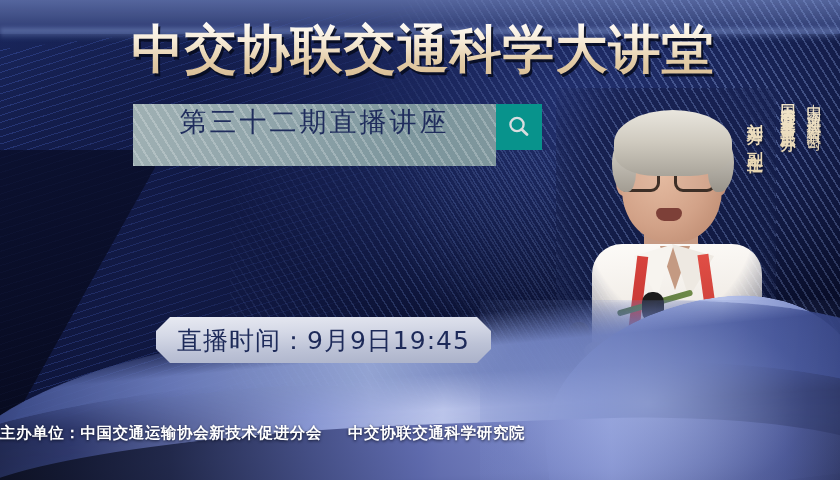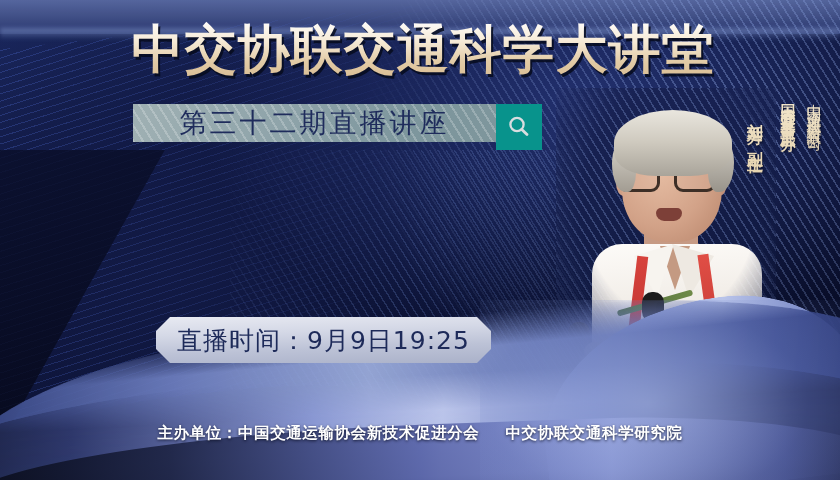--- a/index.html
+++ b/index.html
@@ -195,24 +195,24 @@
     font-size:52px;font-weight:bold;letter-spacing:1px;line-height:1;
     color:#f0e2cb;
     background:linear-gradient(180deg,#ffffff 0%,#f6ead6 38%,#e2cba6 70%,#d8bc93 100%);
     -webkit-background-clip:text;background-clip:text;-webkit-text-fill-color:transparent;
     text-shadow:none;
     filter:drop-shadow(2px 3px 0 rgba(6,10,28,.85));
     white-space:nowrap;
   }
 
   .sub-bar{
-    position:absolute;left:133px;top:104px;width:363px;height:38px;
+    position:absolute;left:133px;top:104px;width:363px;height:62px;
     background:linear-gradient(100deg,#9fb0b3 0%,#8fa4aa 40%,#7d969d 75%,#7e969c 100%);
     overflow:hidden;
-    display:flex;align-items:center;justify-content:center;
+    display:flex;align-items:flex-start;justify-content:center;
   }
   .sub-bar:before{
     content:"";position:absolute;inset:0;
     background:repeating-linear-gradient(58deg,
       rgba(255,255,255,.22) 0px,rgba(255,255,255,.22) 2px,
       rgba(255,255,255,0) 2px,rgba(255,255,255,0) 8px);
   }
   .sub-bar span{
     position:relative;z-index:2;
     font-size:27px;font-weight:normal;letter-spacing:3px;color:#1f2c5c;
@@ -243,21 +243,21 @@
     display:flex;align-items:center;justify-content:center;
     box-shadow:0 2px 10px rgba(4,8,26,.45);
   }
   .time-banner span{
     font-size:25px;letter-spacing:1px;color:#1d2a59;
     font-family:"DejaVu Sans","Liberation Sans",sans-serif;
   }
 
   .footer{
     position:absolute;left:0;top:423px;width:840px;
-    text-align:center;color:#ffffff;font-size:15.5px;font-weight:bold;letter-spacing:.6px;
+    color:#ffffff;font-size:15.5px;font-weight:bold;letter-spacing:.6px;
     font-family:"DejaVu Sans","Liberation Sans",sans-serif;
     text-shadow:0 1px 3px rgba(4,8,24,.8);
   }
   .footer .gap{display:inline-block;width:26px;}
 
   
   .vcols{
     position:absolute;right:18px;top:92px;height:250px;
     display:flex;flex-direction:row-reverse;gap:0;
   }
@@ -340,21 +340,21 @@
   </div>
   <div class="search-box">
     <svg width="26" height="26" viewBox="0 0 26 26">
       <circle cx="11" cy="10.5" r="6.6" fill="none" stroke="#d9dde0" stroke-width="2.3"></circle>
       <line x1="15.8" y1="15.4" x2="21" y2="20.6" stroke="#d9dde0" stroke-width="2.8" stroke-linecap="round"></line>
     </svg>
   </div>
 
 
   <div class="time-banner">
-    <span>直播时间：9月9日19:25</span>
+    <span>直播时间：9月9日19:45</span>
   </div>
 
   <div class="vcols">
     <div class="vcol c1">中国交通建设股份有限公司</div>
     <div class="vcol c2">国内直营业务事业部总工办</div>
     <div class="vcol c3">刘延芳　副主任</div>
   </div>
 
   <div class="footer">
     <span>主办单位：</span><span>中国交通运输协会新技术促进分会</span><span class="gap"></span><span>中交协联交通科学研究院</span>

